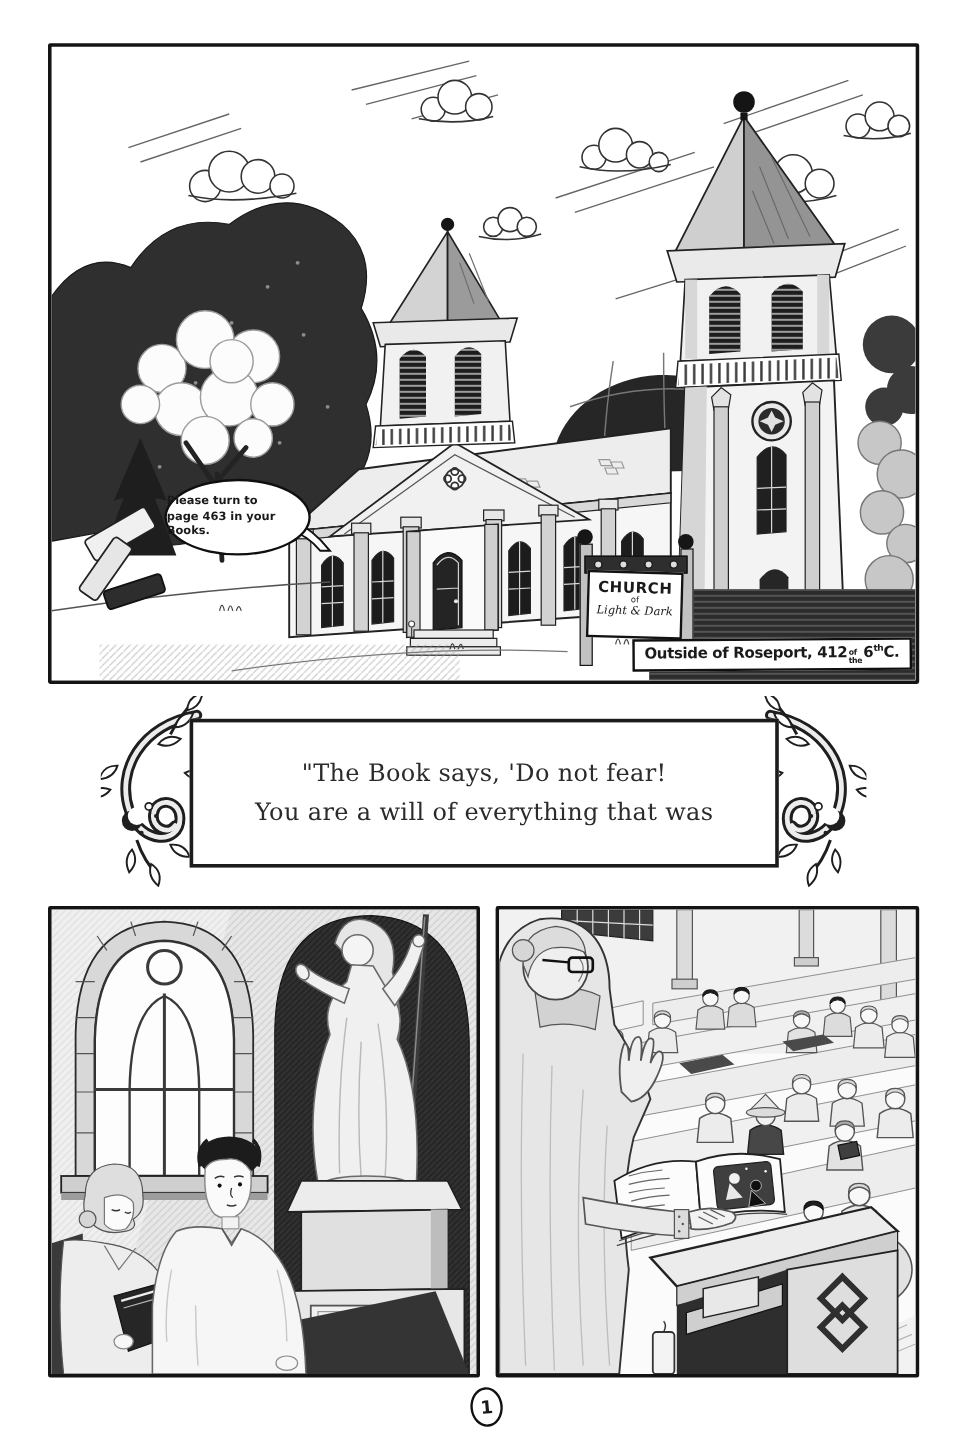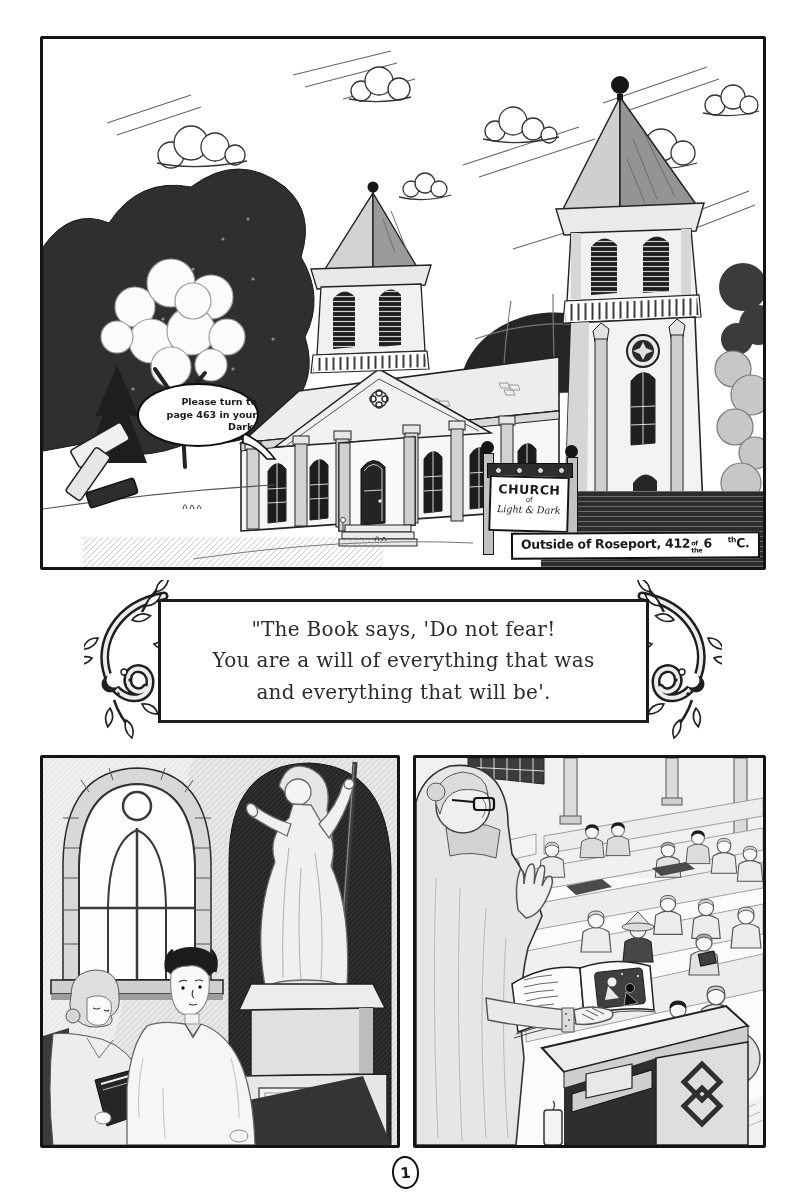--- a/index.html
+++ b/index.html
@@ -6,23 +6,23 @@
   .page{position:relative;width:800px;height:1200px;background:#ffffff;overflow:hidden;
         font-family:"DejaVu Sans",sans-serif;color:#1a1a1a;}
   .panel{position:absolute;background:#ffffff;border:3px solid #141414;border-radius:2px;
          box-sizing:border-box;overflow:hidden;}
   .panel svg{display:block;}
   .p1{left:40px;top:36px;width:726px;height:534px;}
   .p2{left:40px;top:755px;width:360px;height:393px;}
   .p3{left:413px;top:755px;width:353px;height:393px;}
 
   
-  .bubble{position:absolute;left:94px;top:344px;width:118px;height:60px;background:#fff;
+  .bubble{position:absolute;left:94px;top:360px;width:118px;height:60px;background:#fff;
           border:2px solid #0f0f0f;border-radius:50%;z-index:3;display:flex;flex-direction:column;
-          justify-content:center;text-align:right;font:600 9.5px/1.3 "DejaVu Sans",sans-serif;}
+          justify-content:center;text-align:left;font:600 9.5px/1.3 "DejaVu Sans",sans-serif;}
   .bubble-tail{position:absolute;left:198px;top:392px;z-index:2;}
 
   
   .sign{position:absolute;left:436px;top:380px;width:102px;height:146px;z-index:3;}
   .sign-post{position:absolute;width:9px;background:#c2c2c2;border:1.5px solid #161616;}
   .sign-post::before{content:"";position:absolute;top:-13px;left:-3.5px;width:13px;height:13px;
           background:#161616;border-radius:50%;}
   .post-l{left:4px;top:34px;height:100px;}
   .post-r{left:88px;top:38px;height:96px;}
   .sign-topbar{position:absolute;left:8px;top:44px;width:84px;height:13px;background:#2e2e2e;
@@ -34,21 +34,21 @@
   .sign-title{font-size:12.5px;font-weight:700;letter-spacing:.5px;line-height:1.1;}
   .sign-of{font-size:7px;line-height:1.1;}
   .sign-sub{font-family:"DejaVu Serif",serif;font-style:italic;font-size:9.5px;line-height:1.2;}
 
   
   .caption{position:absolute;right:4px;bottom:8px;z-index:3;background:#fff;border:2.5px solid #0f0f0f;
           padding:2px 8px 3px;font:700 12.5px "DejaVu Sans",sans-serif;letter-spacing:-.3px;
           white-space:nowrap;transform:rotate(-.4deg);}
   .stack{display:inline-flex;flex-direction:column;font-size:6.5px;line-height:1;
           vertical-align:2px;margin:0 1px;font-weight:700;}
-  .sup{font-size:7.5px;vertical-align:5px;margin-left:16px;}
+  .sup{font-size:7.5px;vertical-align:5px;}
 
   
   .band-svg{position:absolute;left:84px;top:580px;z-index:1;}
   .textbox{position:absolute;left:158px;top:599px;width:491px;height:124px;background:#fff;
           border:3.5px solid #1c1c1c;box-sizing:border-box;z-index:2;display:flex;flex-direction:column;
           justify-content:center;text-align:center;font-family:"DejaVu Serif",serif;font-size:20px;
           line-height:1.58;color:#2b2b2b;letter-spacing:.3px;}
 
   .pnum{position:absolute;left:392px;top:1156px;width:23px;height:29px;border:2px solid #111;
           border-radius:50%;display:flex;align-items:center;justify-content:center;
@@ -309,21 +309,21 @@
           <path d="M648,502 q2,-9 4,0 m3,0 q2,-8 4,0"></path>
           <path d="M300,492 l0,-8"></path>
             <circle cx="300" cy="481" r="2.5" fill="#fff"></circle>
         </g>
       </g>
     </svg>
 
     <div class="bubble">
       <div>Please turn to</div>
       <div>page 463 in your</div>
-      <div>Dark.</div>
+      <div>Books.</div>
     </div>
     <svg class="bubble-tail" width="40" height="32">
       <path d="M2,2 Q20,10 34,28 L26,28 Q14,14 2,12 Z" fill="#fff" stroke="#111" stroke-width="1.6"></path>
     </svg>
 
     <div class="sign">
       <div class="sign-post post-l"></div>
       <div class="sign-post post-r"></div>
       <div class="sign-topbar">
         <span class="sign-dot"></span>
@@ -377,21 +377,20 @@
         <use href="#vineShape"></use>
       </g>
     <g transform="translate(638,0) scale(-1,1)">
         <use href="#vineShape"></use>
       </g>
   </svg>
 
   <div class="textbox">
     <div>"The Book says, 'Do not fear!</div>
     <div>You are a will of everything that was</div>
-    <div>and everything that will be'.</div>
   </div>
 
   <div class="panel p2">
     <svg viewBox="0 0 354 387" width="354" height="387">
       <defs>
         <pattern id="p2h" width="6" height="6" patternUnits="userSpaceOnUse">
             <path d="M0,6 L6,0" stroke="#aeaeae" stroke-width=".8"></path>
           </pattern>
         <pattern id="p2d" width="5" height="5" patternUnits="userSpaceOnUse">
             <path d="M0,5 L5,0" stroke="#414141" stroke-width="1"></path>

